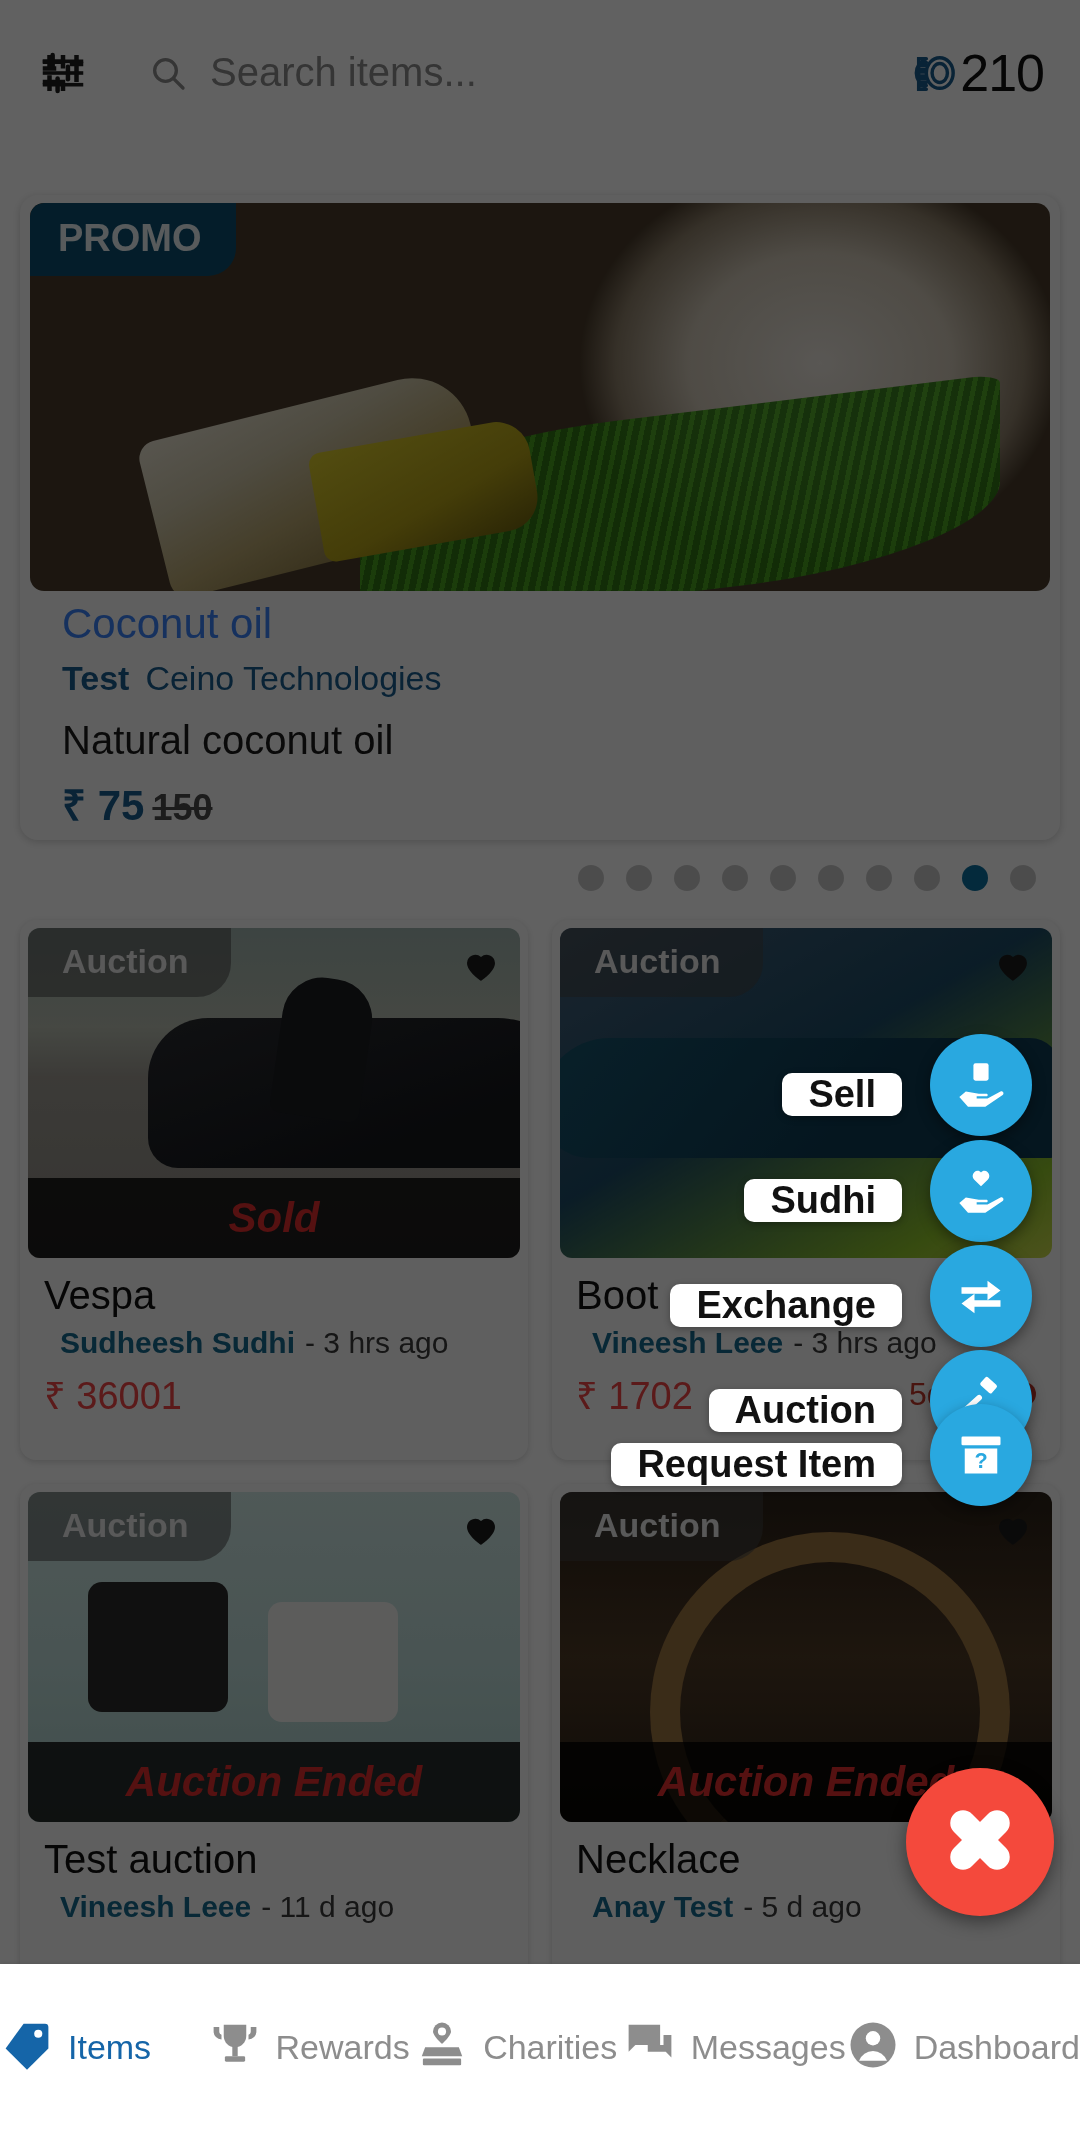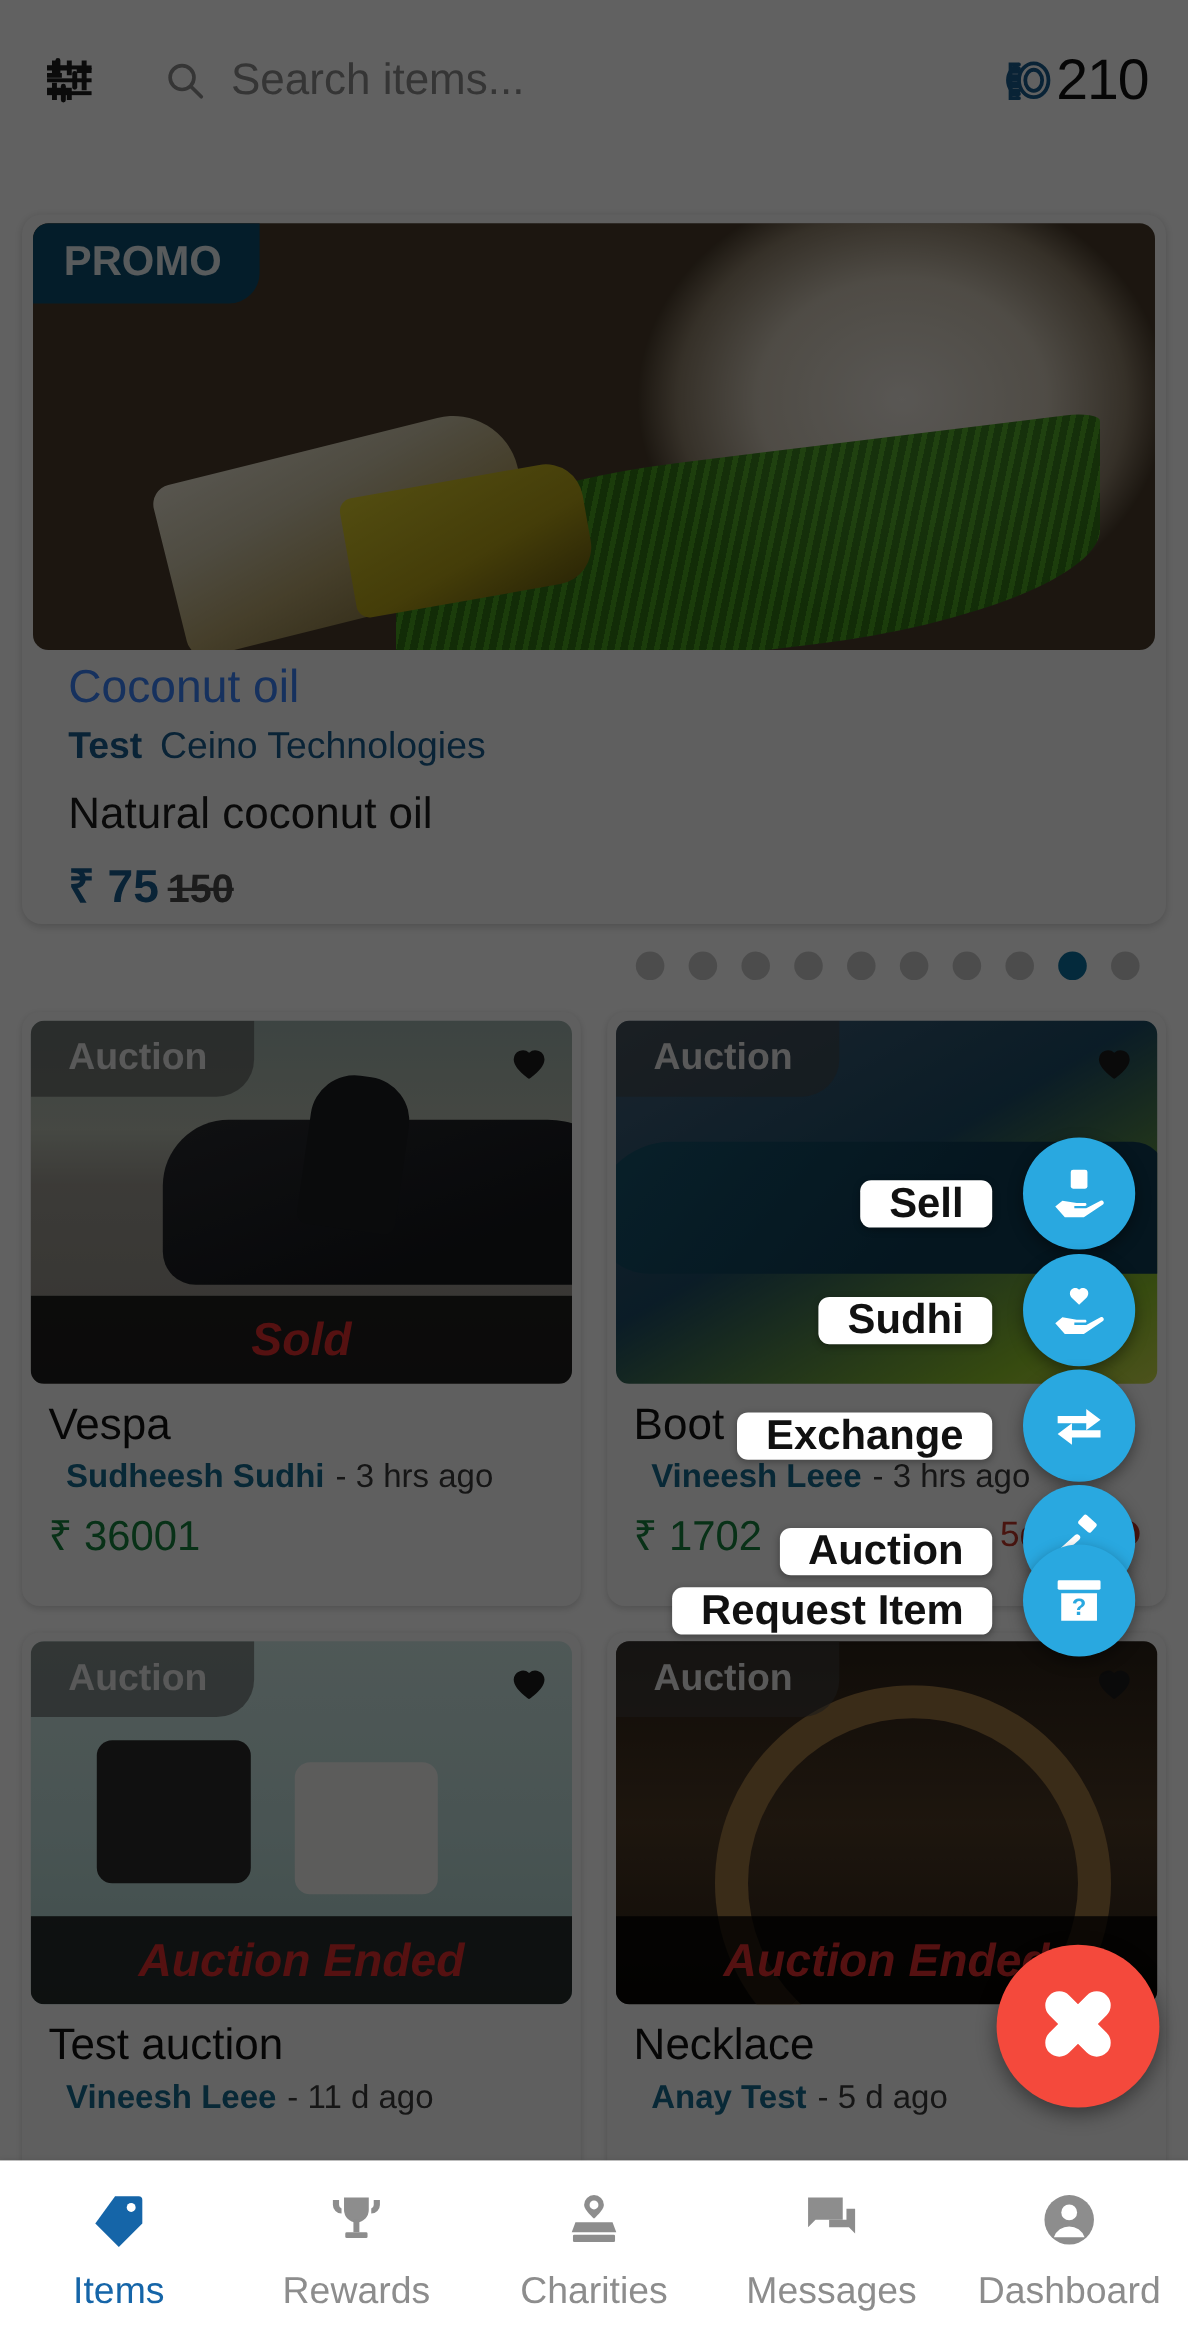--- a/index.html
+++ b/index.html
@@ -181,21 +181,21 @@
     display:flex; align-items:center; justify-content:center;
     z-index:2;
   }
   .status-band span { color:#e02d2d; font-size: 42px; font-weight:700;font-style:italic; }
   .card-body { padding: 14px 16px 0 16px; }
   .card-title { font-size: 40px; color:#121212; line-height:1.15; }
   .card-meta { margin-top: 8px; font-size: 30px; white-space:nowrap; }
   .card-meta .seller { color:#156b8f; font-weight:700;margin-left:16px; }
   .card-meta .time { color:#3b3b3b; margin-left: 10px; }
   .card-foot { margin-top: 8px; display:flex; align-items:center; justify-content:space-between; }
-  .card-price { font-size: 38px; color:#15803d; }
+  .card-price { font-size: 38px; color:#ef4444; }
   .card-countdown { display:flex; align-items:center; gap:14px; }
   .card-countdown .cd { font-size: 32px; color:#c0392b; }
   .cd-dot { width: 24px; height:24px; border-radius:50%; background:#c0392b; }
 
   
   .speed-dial { position:absolute; left:0; top:0; width:1080px; height:2130px; z-index:60; pointer-events:none; }
   .sd-row {
     position:absolute; right: 48px;
     display:flex; align-items:center; justify-content:flex-end; gap: 28px;
     pointer-events:auto;
@@ -226,21 +226,21 @@
   .sd-close svg { width: 68px; height: 68px; stroke:#fff; stroke-width: 9; }
 
   
   .bottom-nav {
     position:absolute; left:0; bottom:0; width:1080px; height:166px;
     background:#ffffff; z-index: 70;
     display:flex; align-items:center;
     box-shadow: 0 -1px 4px rgba(0,0,0,0.08);
   }
   .nav-item {
-    flex:1 1 0; display:flex; flex-direction:column; align-items:center; gap: 14px;
+    flex:1 1 0; display:flex; flex-direction:row; align-items:center; gap: 14px;
   }
   .nav-item svg { width: 54px; height: 54px; fill:#8d8d8d; }
   .nav-item .lbl { font-size: 34px; color:#8d8d8d; }
   .nav-item.active svg { fill:#1565a8; }
   .nav-item.active .lbl { color:#1565a8; }
 </style>
 </head>
 <body>
 
 <div id="app">

